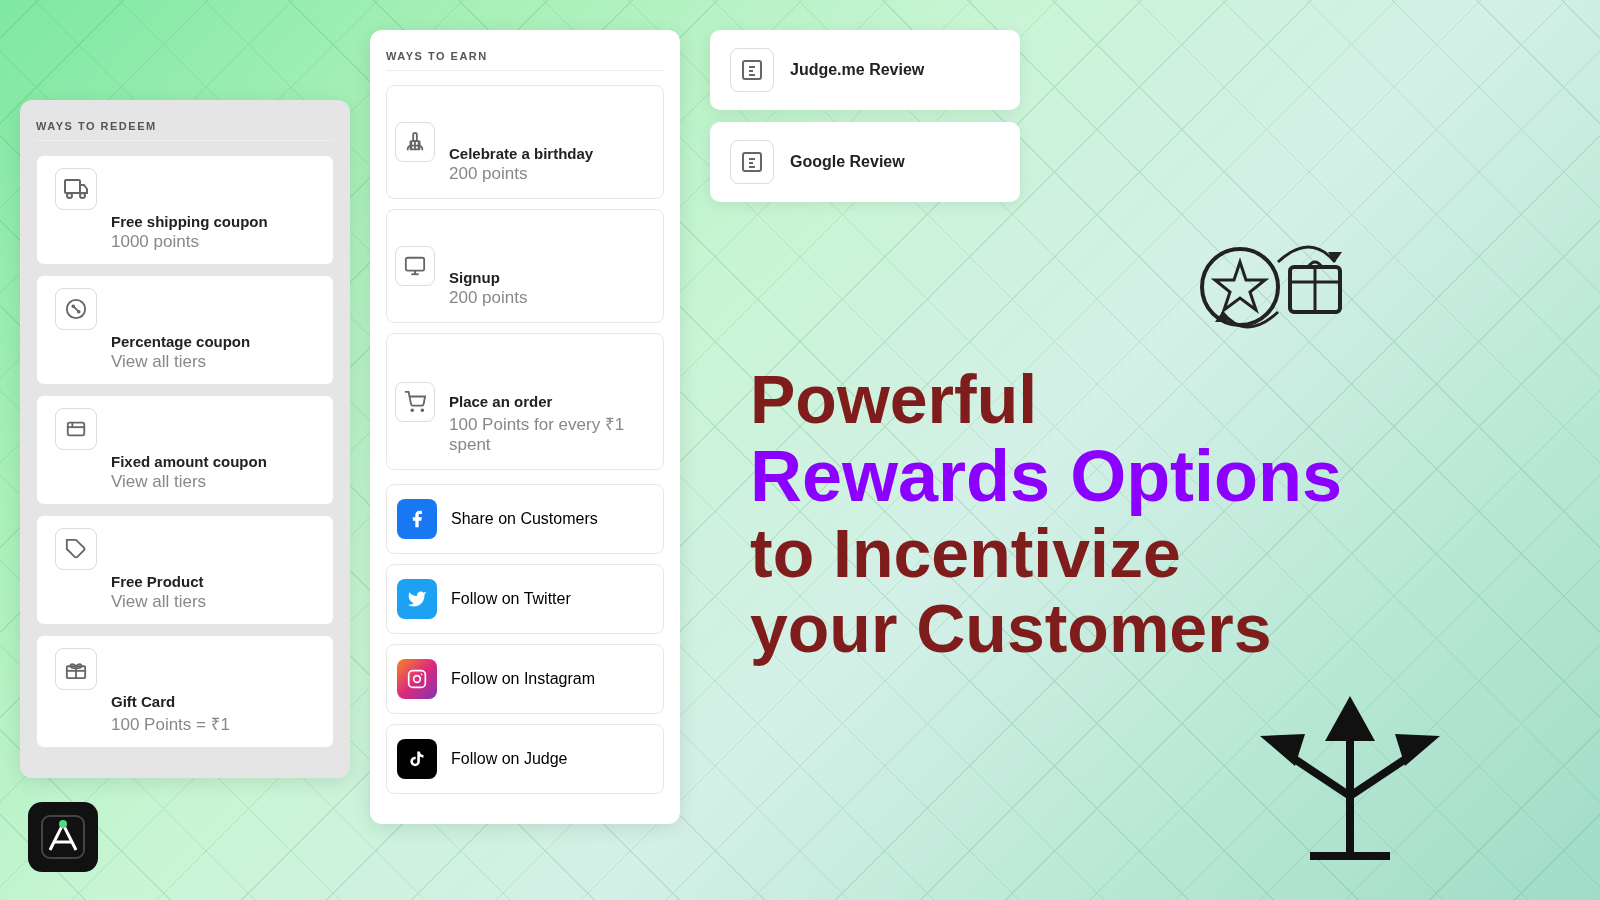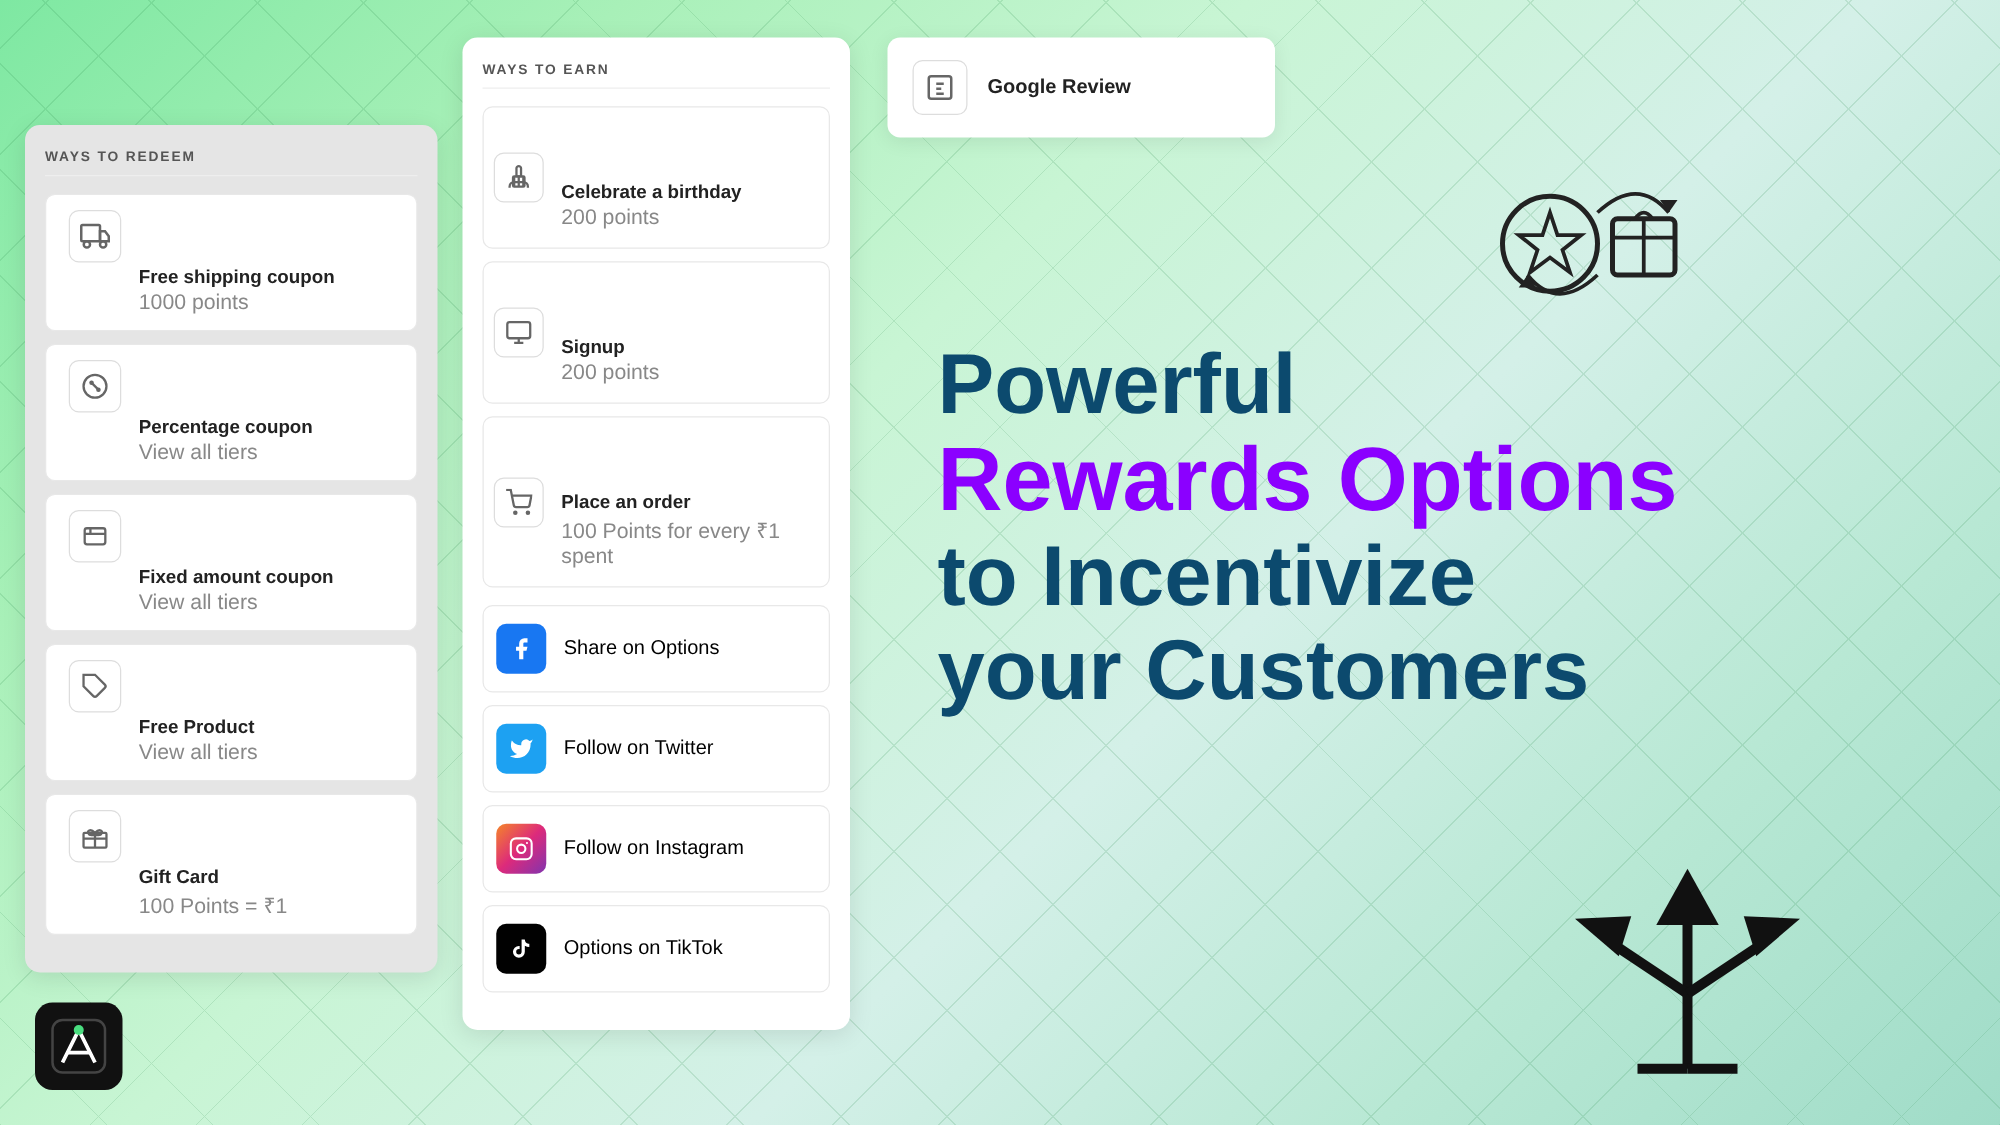--- a/index.html
+++ b/index.html
@@ -189,21 +189,21 @@
       color: #111;
       line-height: 1.1;
       text-align: center;
     }
 
     .hero-title .purple {
       color: #8b00ff;
     }
 
     .hero-title .black {
-      color: #0c4a6e;
+      color: #7f1d1d;
     }
 
     
     .bottom-logo {
       position: absolute;
       bottom: 28px;
       left: 28px;
       width: 70px;
       height: 70px;
       background: #111;
@@ -366,21 +366,21 @@
     </div>
 
     <div class="social-section">
 
       <div class="social-item">
         <div class="social-icon fb-icon">
           <svg width="20" height="20" viewBox="0 0 24 24" fill="white">
             <path d="M18 2h-3a5 5 0 0 0-5 5v3H7v4h3v8h4v-8h3l1-4h-4V7a1 1 0 0 1 1-1h3z"></path>
           </svg>
         </div>
-        <div class="item-title">Share on Options</div>
+        <div class="item-title">Share on Customers</div>
       </div>
 
       <div class="social-item">
         <div class="social-icon tw-icon">
           <svg width="20" height="20" viewBox="0 0 24 24" fill="white">
             <path d="M23 3a10.9 10.9 0 0 1-3.14 1.53 4.48 4.48 0 0 0-7.86 3v1A10.66 10.66 0 0 1 3 4s-4 9 5 13a11.64 11.64 0 0 1-7 2c9 5 20 0 20-11.5a4.5 4.5 0 0 0-.08-.83A7.72 7.72 0 0 0 23 3z"></path>
           </svg>
         </div>
         <div class="item-title">Follow on Twitter</div>
       </div>
@@ -395,37 +395,48 @@
         </div>
         <div class="item-title">Follow on Instagram</div>
       </div>
 
       <div class="social-item">
         <div class="social-icon tt-icon">
           <svg width="18" height="20" viewBox="0 0 24 24" fill="white">
             <path d="M19.59 6.69a4.83 4.83 0 0 1-3.77-4.25V2h-3.45v13.67a2.89 2.89 0 0 1-2.88 2.5 2.89 2.89 0 0 1-2.89-2.89 2.89 2.89 0 0 1 2.89-2.89c.28 0 .54.04.79.1V9.01a6.33 6.33 0 0 0-.79-.05 6.34 6.34 0 0 0-6.34 6.34 6.34 6.34 0 0 0 6.34 6.34 6.34 6.34 0 0 0 6.33-6.34V8.7a8.18 8.18 0 0 0 4.78 1.52V6.77a4.85 4.85 0 0 1-1.01-.08z"></path>
           </svg>
         </div>
-        <div class="item-title">Options on TikTok</div>
+        <div class="item-title">Follow on Judge</div>
       </div>
     </div>
   </div>
 
   <div style="display:flex; flex-direction:column; flex:1; gap:0; padding-left:10px;">
 
     <div class="review-section">
       <div class="review-card">
         <div class="review-icon">
           <svg width="24" height="24" viewBox="0 0 24 24" fill="none" stroke="#666" stroke-width="2">
             <rect x="3" y="3" width="18" height="18" rx="2"></rect>
             <path d="M9 9h6"></path>
             <path d="M9 13h4"></path>
             <path d="M9 17h6"></path>
           </svg>
         </div>
+        <div class="review-title">Judge.me Review</div>
+      </div>
+      <div class="review-card">
+        <div class="review-icon">
+          <svg width="24" height="24" viewBox="0 0 24 24" fill="none" stroke="#666" stroke-width="2">
+            <rect x="3" y="3" width="18" height="18" rx="2"></rect>
+            <path d="M9 9h6"></path>
+            <path d="M9 13h4"></path>
+            <path d="M9 17h6"></path>
+          </svg>
+        </div>
         <div class="review-title">Google Review</div>
       </div>
     </div>
 
     <div style="margin-top: 20px; padding-left: 40px;">
 
       <div style="display:flex; justify-content:flex-end; margin-right:200px; margin-bottom:10px;">
         <svg width="200" height="130" viewBox="0 0 200 130">
 
           <circle cx="70" cy="65" r="38" fill="none" stroke="#222" stroke-width="4"></circle>

